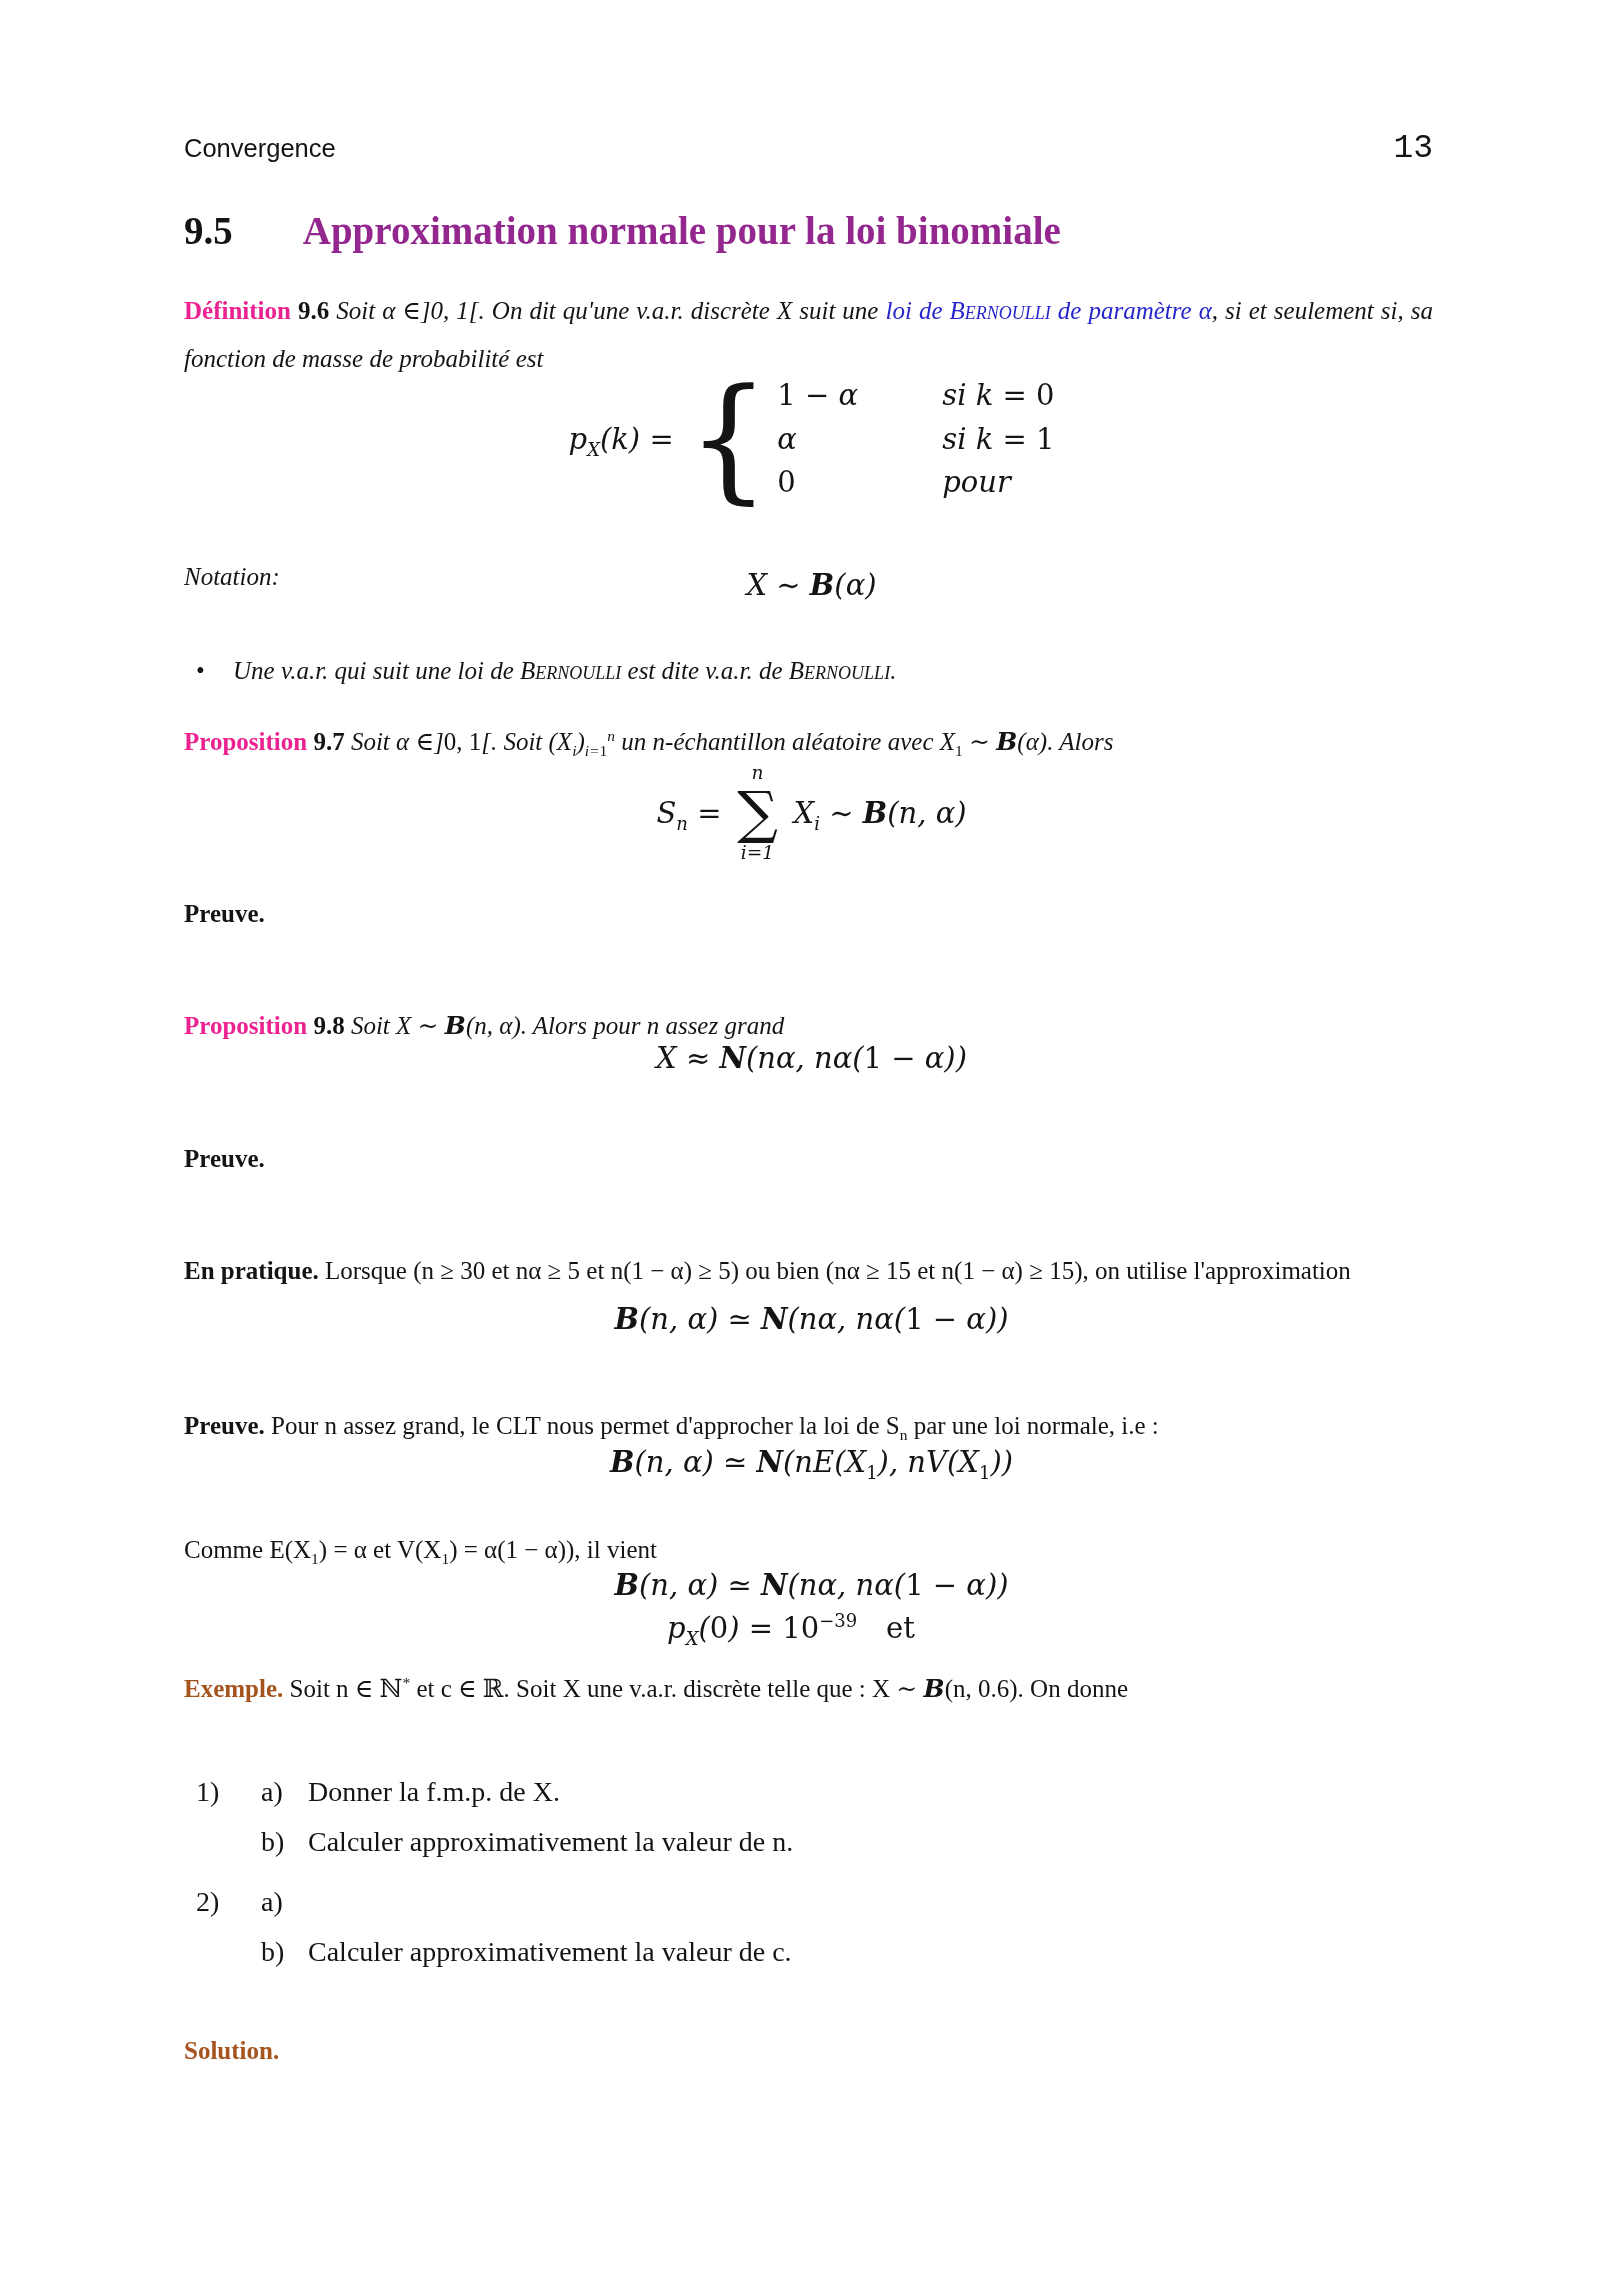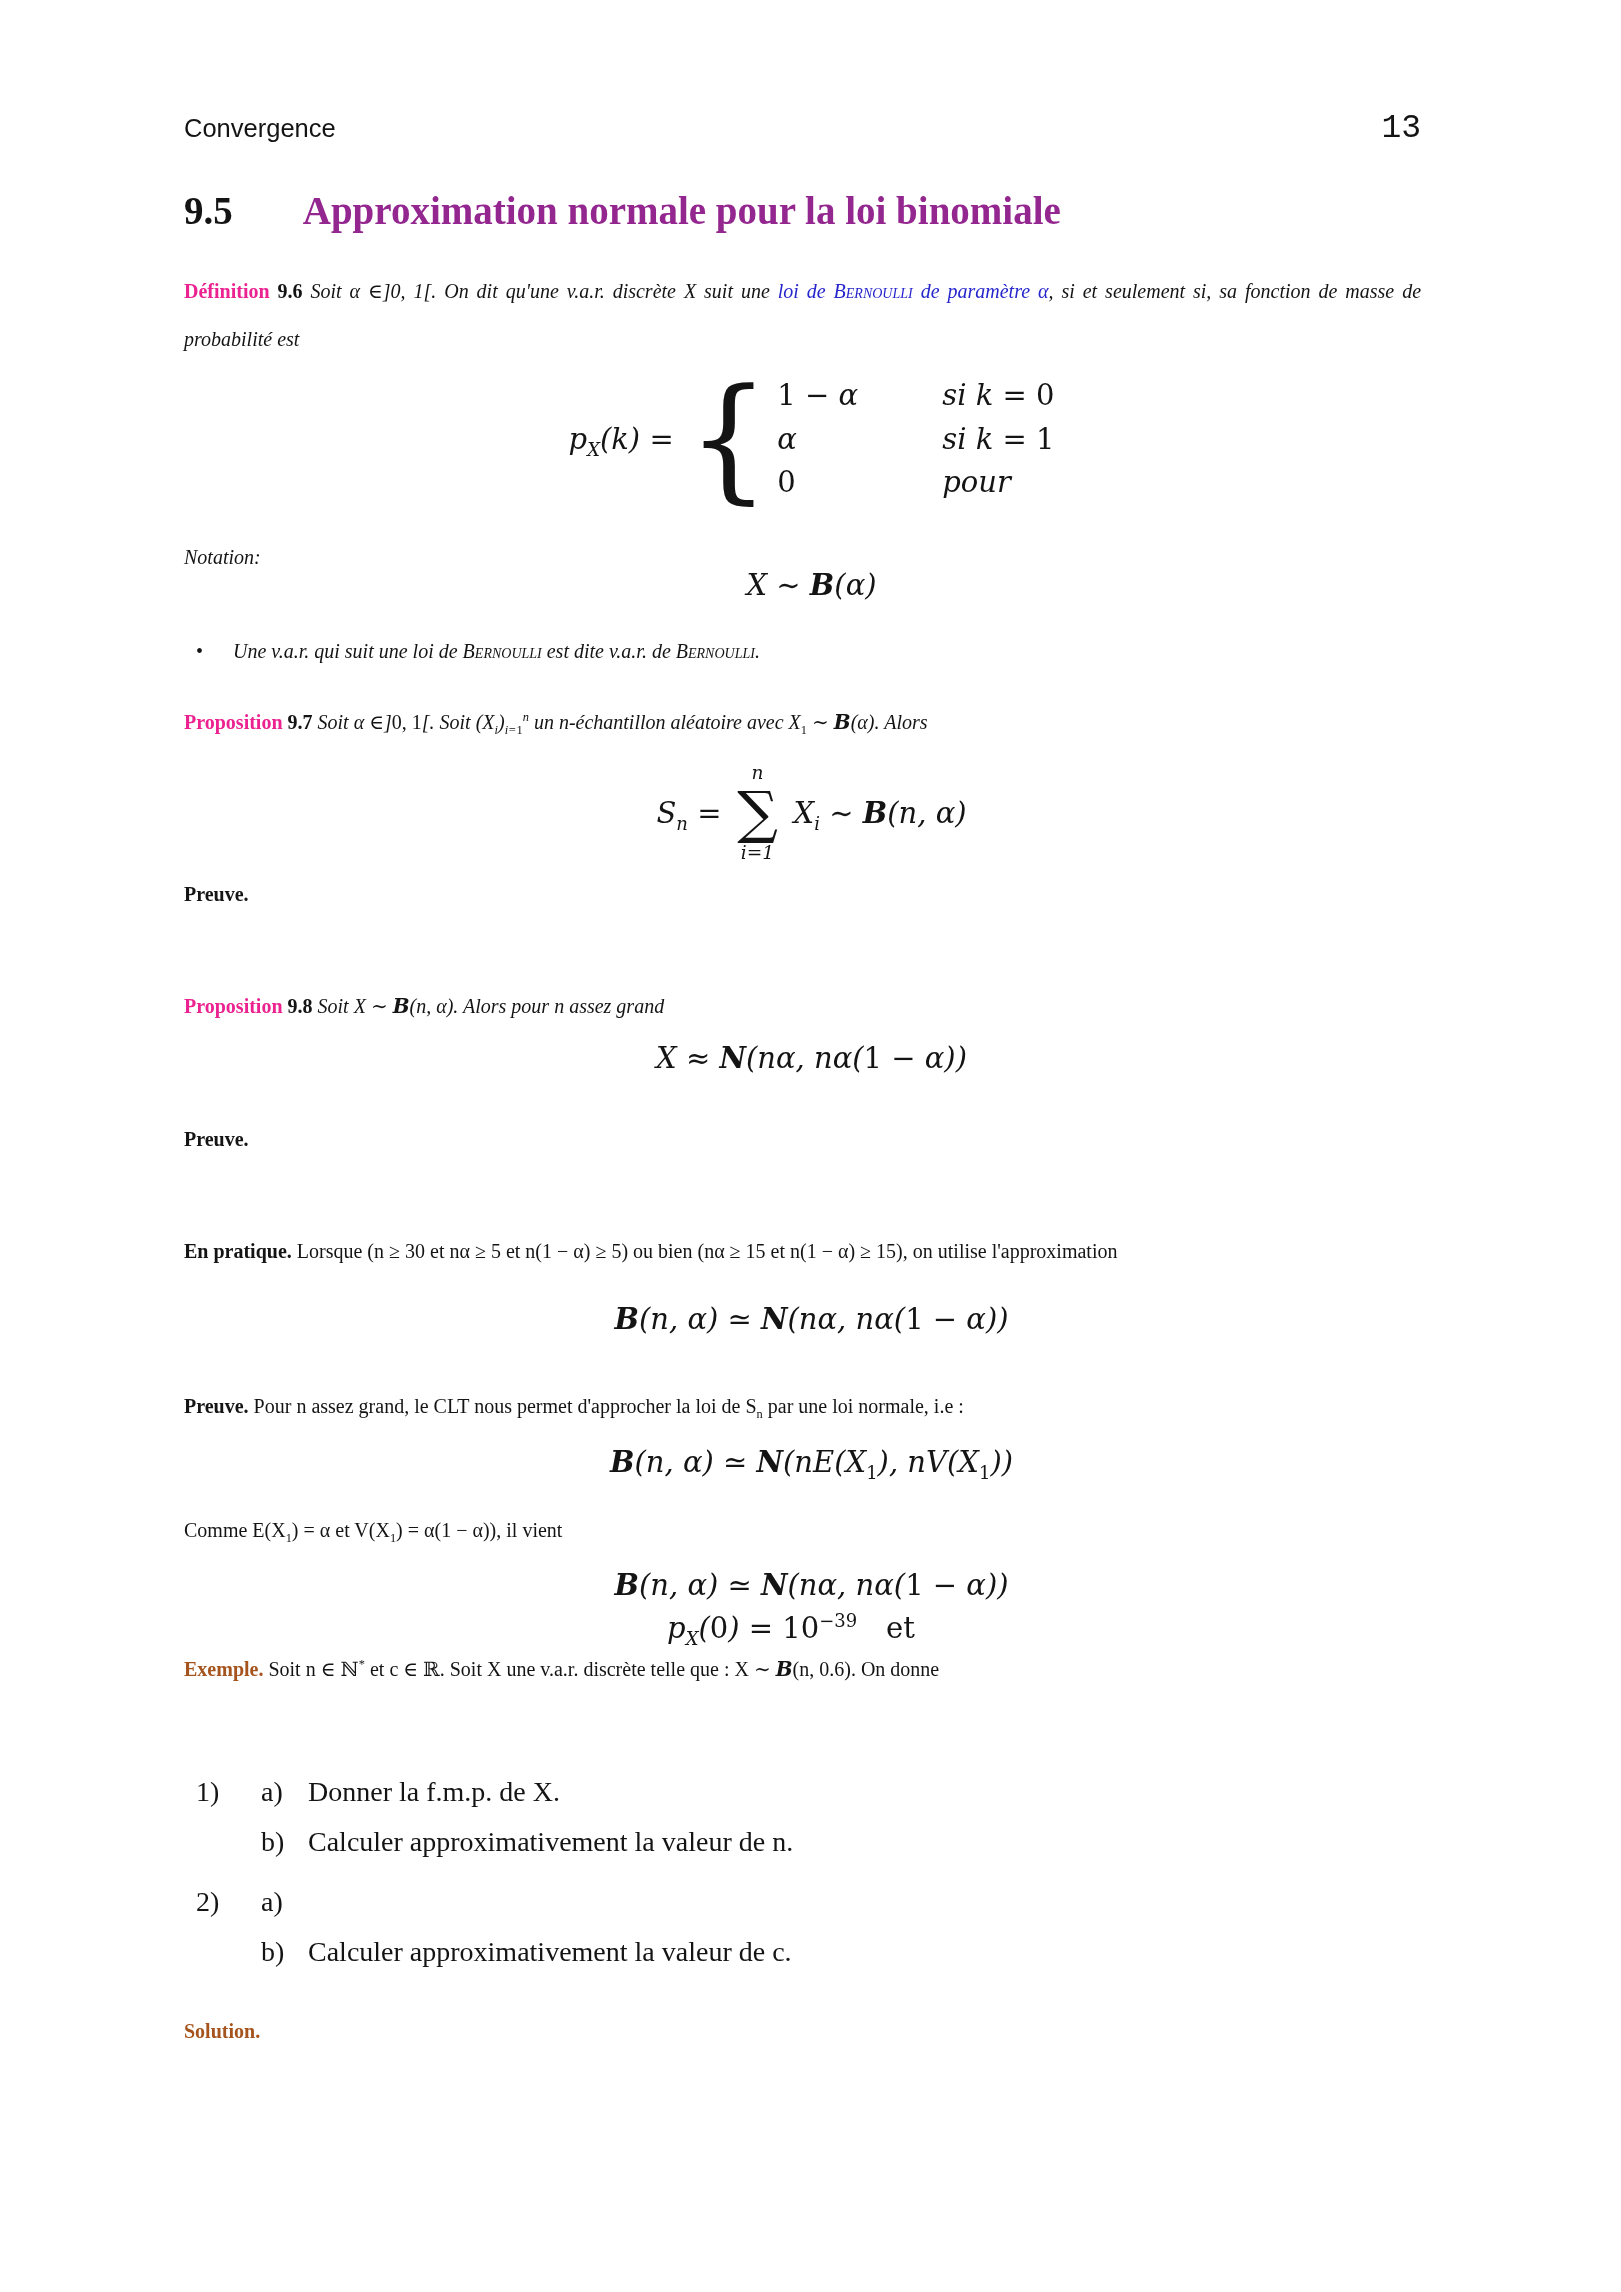--- a/index.html
+++ b/index.html
@@ -1,28 +1,28 @@
 <!DOCTYPE html>
 <html><head>
 <meta charset="utf-8">
 <style>
   * { margin:0; padding:0; box-sizing:border-box; }
   html,body { background:#ffffff; }
   .page { position:relative; width:1621px; height:2293px; background:#ffffff;
           font-family:"Liberation Serif","DejaVu Serif",serif; color:#141414; overflow:hidden; }
-  .abs { position:absolute; left:184px; right:200px; }
+  .abs { position:absolute; left:184px; right:188px;margin-top:20px; }
 
   .hdr { top:110px; display:flex; justify-content:space-between; align-items:baseline;
          font-family:"Liberation Sans","DejaVu Sans",sans-serif; font-size:25.5px; font-weight:400; }
   .hdr .pageno { font-family:Liberation Mono, monospace; font-size:33px; }
 
   .sec { top:188px; display:flex; gap:70px; font-size:39px; font-weight:bold; }
   .sec .ttl { color:#93278F; }
 
-  .para { font-size:20px; line-height:48px; text-align:justify; }
+  .para { font-size:25px; line-height:48px; text-align:justify; }
   .thm  { font-style:italic; }
   .lbl-pink { color:#EC2290; font-weight:bold; font-style:normal; }
   .thm-num  { font-weight:bold; font-style:normal; }
   .lbl-bold { font-weight:bold; }
   .brown { color:#A5541E; font-weight:bold; }
   .link-blue { color:#2626CC; }
   .sc { font-variant:small-caps; }
 
   .math { font-family:"DejaVu Serif",serif; font-style:italic; }
   .rm { font-style:normal; }

